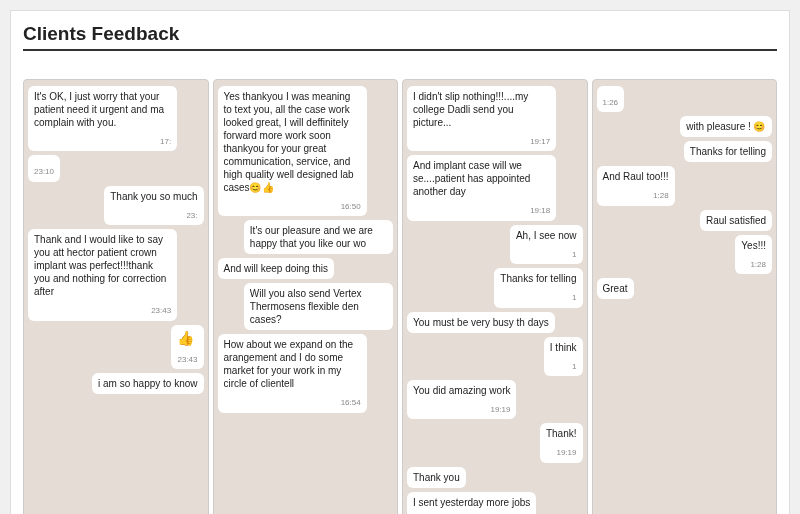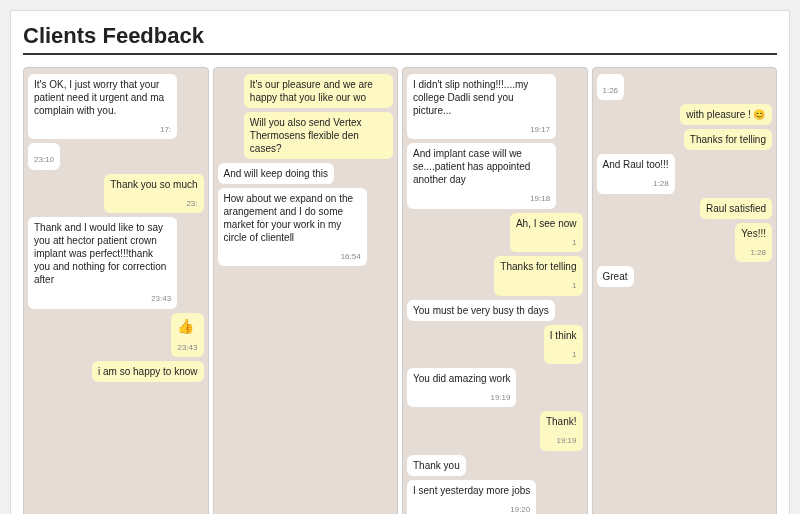--- a/index.html
+++ b/index.html
@@ -10,24 +10,24 @@
       min-height: 514px;
       padding: 10px;
     }
     .page-container {
       background: #fff;
       border: 1px solid #ddd;
       padding: 12px;
       width: 780px;
     }
     .page-title {
-      font-size: 22px;
+      font-size: 19px;
       font-weight: bold;
       color: #222;
-      margin-bottom: 12px;
+      margin-bottom: 28px;
       border-bottom: 2px solid #333;
       padding-bottom: 4px;
     }
     .chats-row {
       display: flex;
       gap: 4px;
       margin-bottom: 10px;
     }
     .chat-window {
       background: #e5ddd5;
@@ -49,21 +49,21 @@
       line-height: 1.3;
       word-wrap: break-word;
       position: relative;
     }
     .msg.received {
       background: #fff;
       align-self: flex-start;
       color: #222;
     }
     .msg.sent {
-      background: #fef9c3;
+      background: #ffffff;
       align-self: flex-end;
       color: #222;
     }
     .msg .time {
       font-size: 8px;
       color: #888;
       display: block;
       text-align: right;
       margin-top: 8px;
     }
@@ -113,28 +113,32 @@
       <div class="msg sent" style="font-size:14px;">
         <span>👍</span>
         <span class="time">23:43</span>
       </div>
       <div class="msg sent">
         <span>i am so happy to know</span>
       </div>
     </div>
 
     <div class="chat-window">
+      <div class="msg received">
+        <span>Yes thankyou I was meaning to text you, all the case work looked great, I will deffinitely forward more work soon thankyou for your great communication, service, and high quality well designed lab cases😊👍</span>
+        <span class="time">16:50</span>
+      </div>
       <div class="msg sent">
         <span>It's our pleasure and we are happy that you like our wo</span>
       </div>
+      <div class="msg received">
+        <span>And will keep doing this</span>
+      </div>
       <div class="msg sent">
         <span>Will you also send Vertex Thermosens flexible den cases?</span>
-      </div>
-      <div class="msg received">
-        <span>And will keep doing this</span>
       </div>
       <div class="msg received">
         <span>How about we expand on the arangement and I do some market for your work in my circle of clientell</span>
         <span class="time">16:54</span>
       </div>
     </div>
 
     <div class="chat-window">
       <div class="msg received">
         <span>I didn't slip nothing!!!....my college Dadli send you picture...</span>

